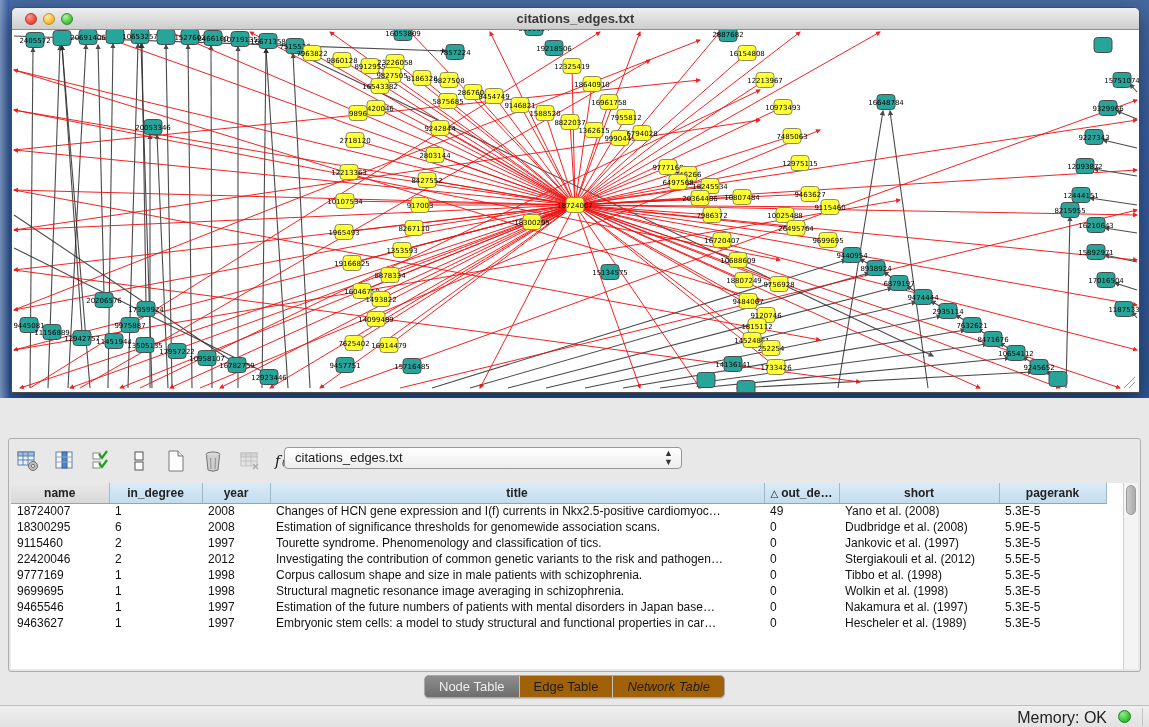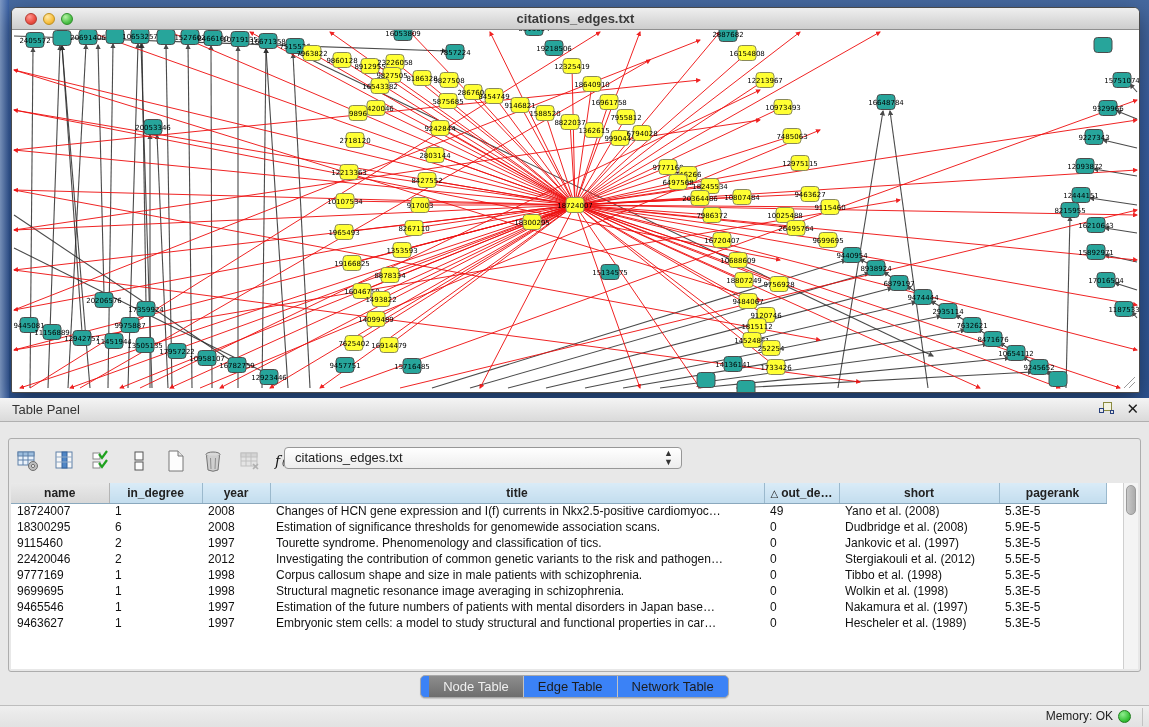--- a/index.html
+++ b/index.html
@@ -61,29 +61,29 @@
   #node-table th.gray { background:linear-gradient(180deg,#e9e9e9,#d8d8d8); border-right:1px solid #b5b5b5; }
   #node-table td { height:16px; padding:0 3px 0 6px; white-space:nowrap; overflow:hidden; color:#111; }
   .sort-tri { font-size:10px; margin-right:3px; }
   #vscroll { position:absolute; right:2px; top:44px; width:15px; bottom:2px;
              background:#f4f4f4; border-left:1px solid #cfcfcf; }
   #vscroll .thumb { position:absolute; left:2px; top:2px; width:10px; height:30px; border-radius:5px;
              background:linear-gradient(90deg,#c9c9c9,#ababab); border:1px solid #9a9a9a; }
 
   #table-tabs { position:absolute; left:0; right:0; top:277px; display:flex; justify-content:center; }
   .seg { display:flex; border:1px solid #a8a8a8; border-radius:5px; overflow:hidden;
-             background:#3b82f6; box-shadow:0 1px 1px rgba(0,0,0,.15);padding-left:8px; }
+             background:#a16207; box-shadow:0 1px 1px rgba(0,0,0,.15); }
   .seg-btn { padding:2px 14px; font-size:13px; color:#1c1c1c; border-right:1px solid #c2c2c2; line-height:17px; }
-  .seg-btn:last-child { border-right:none; }
+  .seg-btn:last-child { border-right:none;font-style:italic; }
   .seg-btn.selected { background:linear-gradient(180deg,#8d8d8d,#6e6e6e); color:#efefef; }
 
   
   #status-bar { position:absolute; left:0; top:705px; width:1149px; height:22px;
              background:linear-gradient(180deg,#efefef,#e2e2e2); border-top:1px solid #bdbdbd; }
-  #memory { position:absolute; right:36px; top:3px; font-size:12px; color:#222;padding-left:36px; }
+  #memory { position:absolute; right:42px; top:3px; font-size:16px; color:#222;padding-left:36px; }
   #memory-dot { position:absolute; right:18px; top:4px; width:13px; height:13px; border-radius:50%;
              background:radial-gradient(circle at 35% 30%,#8fed8f,#35c035 65%,#21951f); border:1px solid #1f7d1d; }
   #status-div { position:absolute; right:6px; top:2px; height:18px; border-left:1px solid #c2c2c2; }
 </style>
 </head>
 <body>
 
 <div id="screen">
 
   <div id="desktop">
@@ -769,31 +769,20 @@
           </g>
         <g>
           <line class="grip" x1="1124" y1="388" x2="1135" y2="377"></line>
           <line class="grip" x1="1129" y1="388" x2="1135" y2="382"></line>
         </g>
       </svg>
     </div>
   </div>
 
   <div id="table-panel">
-    <div id="panel-titlebar">
-      <span id="panel-title">Table Panel</span>
-      <span id="panel-title-icons">
-        <span id="float-icon">
-          <span class="sq1"></span>
-            <span class="sq2"></span>
-            <span class="sq3"></span>
-        </span>
-        <span id="close-icon">✕</span>
-      </span>
-    </div>
 
     <div id="panel-card">
       <div id="toolbar">
           <span class="tool-btn">
             <svg width="22" height="22">
               <rect x="1" y="2" width="16" height="13" fill="#eaf2fb" stroke="#5f80a8"></rect>
               <rect x="1" y="2" width="16" height="4" fill="#9dbede" stroke="#5f80a8"></rect>
               <line x1="6" y1="2" x2="6" y2="15" stroke="#5f80a8"></line>
               <line x1="11" y1="2" x2="11" y2="15" stroke="#5f80a8"></line>
               <line x1="1" y1="10" x2="17" y2="10" stroke="#5f80a8"></line>

